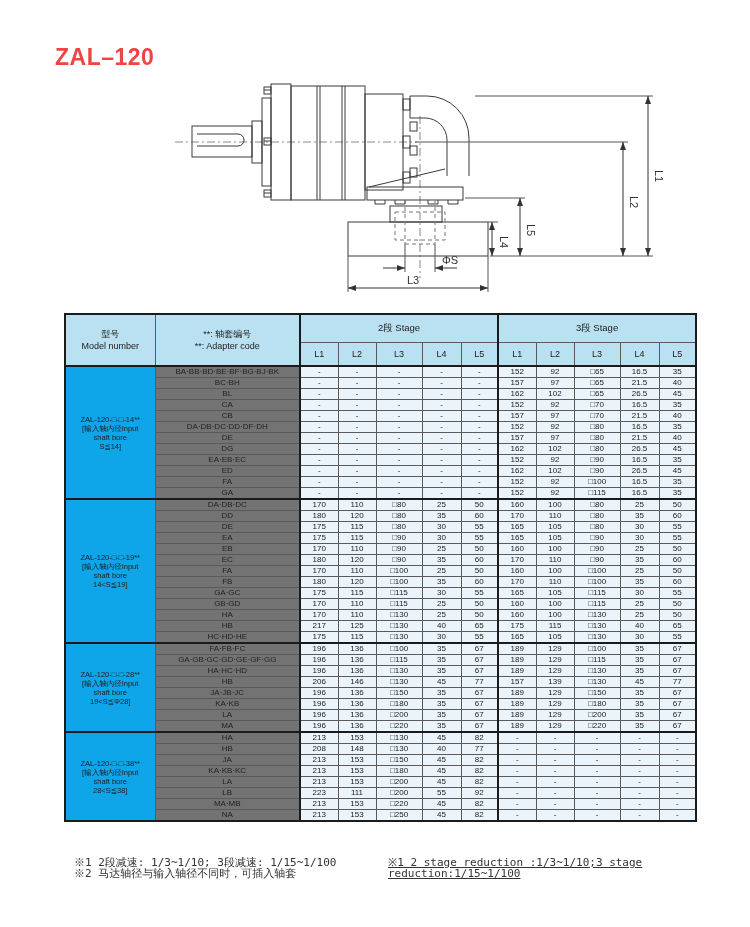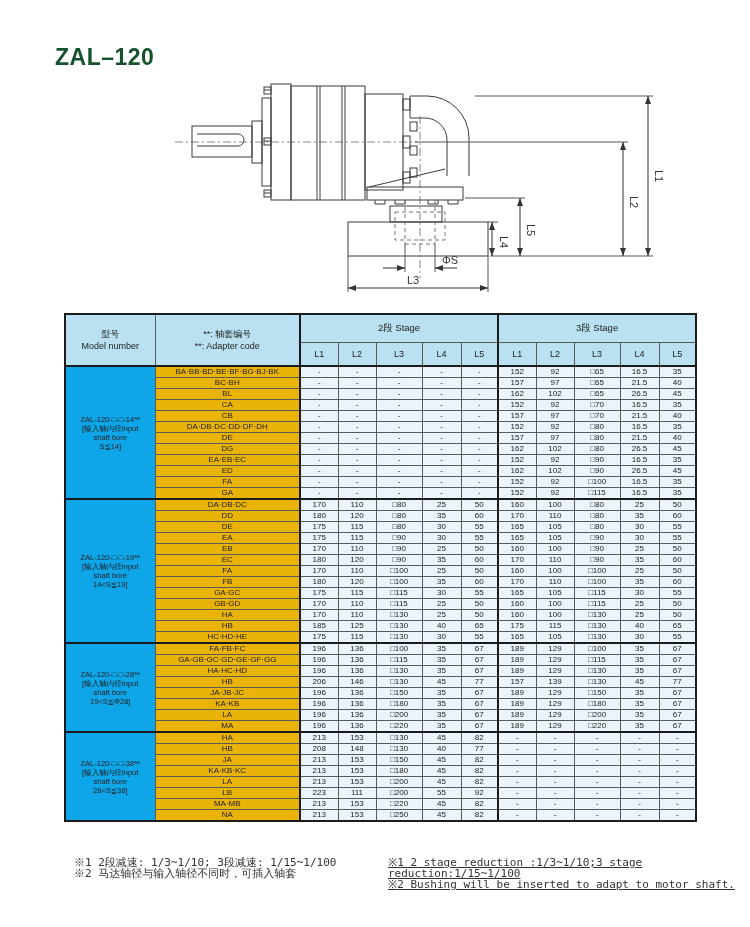--- a/index.html
+++ b/index.html
@@ -1,34 +1,34 @@
 <!DOCTYPE html>
 <html><head>
 <meta charset="utf-8">
 <style>
   html,body { margin:0; padding:0; background:#fff; }
   .page { position:relative; width:750px; height:927px; background:#ffffff; overflow:hidden;
           font-family:"Liberation Sans", sans-serif; color:#222; }
   .title { position:absolute; left:55px; top:44px; font-size:23px; font-weight:bold;
-           letter-spacing:0.5px; color:#14532d; }
+           letter-spacing:0.5px; color:#ef4444; }
   .drawing { position:absolute; left:145px; top:72px; width:520px; height:240px; }
   .drawing svg text { font-family:"Liberation Sans", sans-serif; font-size:11px; fill:#333; }
 
   .spec-table { position:absolute; left:64px; top:313px; border-collapse:collapse;
                 table-layout:fixed; width:632px; background:#eaf4fa;border-radius:11px; }
   .spec-table th, .spec-table td { border:1px solid #5a5a5a; padding:0; text-align:center;
                 overflow:hidden; white-space:nowrap; }
   .spec-table { border:2px solid #1b1b1b; }
   .spec-table thead th { background:#b9e1f1; font-weight:normal; }
   .spec-table thead tr.hrow1 th { height:27px; font-size:9.5px; }
   .spec-table thead tr.hrow2 th { height:22px; font-size:9px; border-bottom:2px solid #1b1b1b; }
   .hcell-2line div { line-height:12px; font-size:9px; }
   .model-cell { background:#0ea5e9; font-size:7.5px; vertical-align:middle; }
   .model-cell div { line-height:9px; }
-  .code-cell { background:#eab308; font-size:8px; height:10px; line-height:10px; }
+  .code-cell { background:#737373; font-size:8px; height:10px; line-height:10px; }
   .num-cell  { background:#eaf4fa; font-size:8px; height:10px; line-height:10px; }
   .stage-start { border-left:2px solid #1b1b1b !important; }
   .group-first td { border-top:2px solid #1b1b1b; }
 
   .footnote { position:absolute; top:857px; font-size:11px; line-height:11px;
               font-family:"DejaVu Sans Mono", monospace; color:#333; }
   .footnote-cn { left:74px; }
   .footnote-en { left:388px;text-decoration:underline; }
 </style>
 </head>
@@ -461,21 +461,21 @@
           <td class="num-cell">25</td>
           <td class="num-cell">50</td>
           <td class="num-cell stage-start">160</td>
           <td class="num-cell">100</td>
           <td class="num-cell">□130</td>
           <td class="num-cell">25</td>
           <td class="num-cell">50</td>
         </tr>
         <tr>
           <td class="code-cell">HB</td>
-          <td class="num-cell stage-start">185</td>
+          <td class="num-cell stage-start">217</td>
           <td class="num-cell">125</td>
           <td class="num-cell">□130</td>
           <td class="num-cell">40</td>
           <td class="num-cell">65</td>
           <td class="num-cell stage-start">175</td>
           <td class="num-cell">115</td>
           <td class="num-cell">□130</td>
           <td class="num-cell">40</td>
           <td class="num-cell">65</td>
         </tr>
@@ -714,16 +714,15 @@
         </tr>
       </tbody>
   </table>
 
   <div class="footnote footnote-cn">
     <div>※1 2段减速: 1/3~1/10; 3段减速: 1/15~1/100</div>
     <div>※2 马达轴径与输入轴径不同时，可插入轴套</div>
   </div>
   <div class="footnote footnote-en">
     <div>※1 2 stage reduction :1/3~1/10;3 stage reduction:1/15~1/100</div>
-    <div>※2 Bushing will be inserted to adapt to motor shaft.</div>
   </div>
 
 </div>
 
 </body></html>

